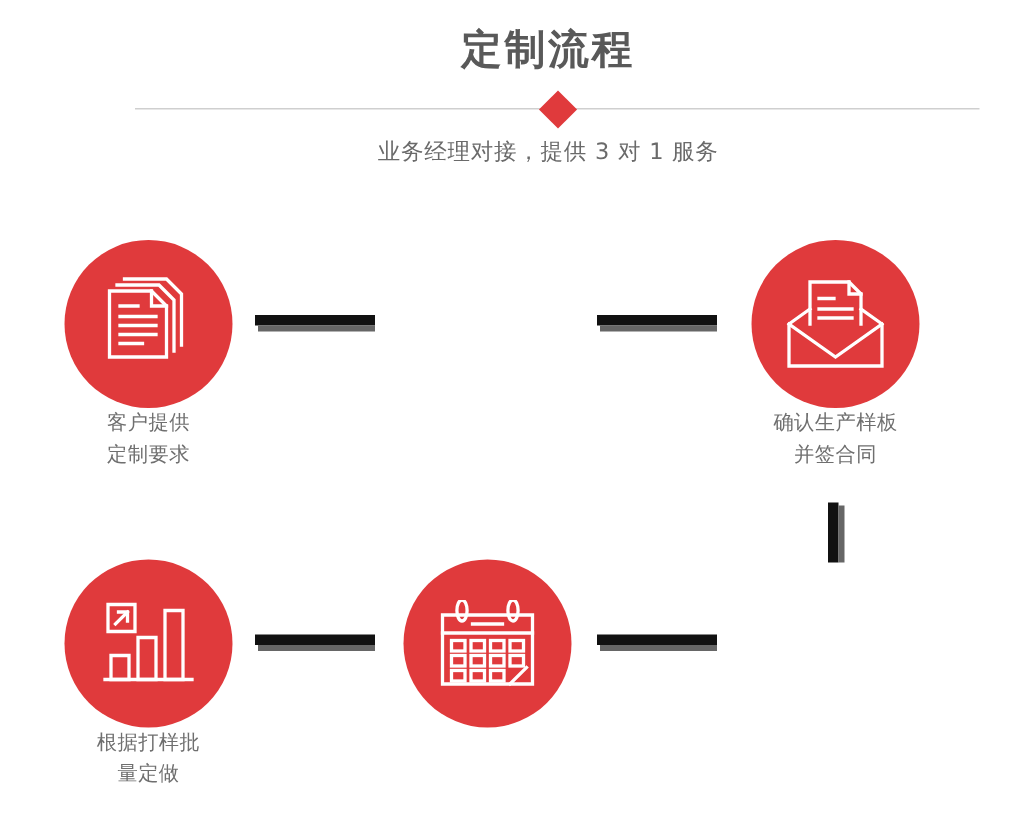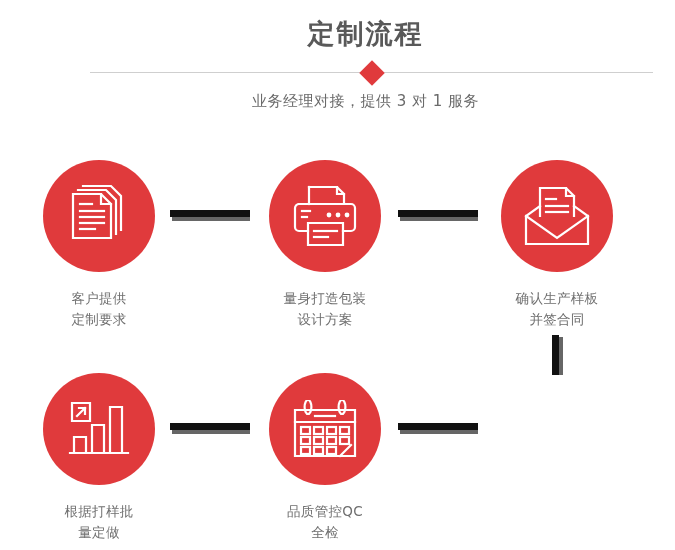--- a/index.html
+++ b/index.html
@@ -96,21 +96,20 @@
     background: #e03a3c;
   }
   .circle svg {
     position: absolute;
     left: 50%;
     top: 50%;
     transform: translate(-50%, -50%);
     display: block;
   }
   .node-label {
-    margin-top: 16px;
     font-size: 13.5px;
     line-height: 21px;
     color: #6f6f6f;
     white-space: pre-line;
     letter-spacing: 0.3px;
   }
 
   
   .n1 { left: 19px;  top: 30px; }
   .n2 { left: 245px; top: 30px; }
@@ -218,41 +217,20 @@
         <path d="M13 27 H37"></path>
         <path d="M13 33 H37"></path>
         <path d="M13 39 H37"></path>
         <path d="M13 45 H28"></path>
       </svg>
     </div>
     <div class="node-label">客户提供
 定制要求</div>
   </div>
 
-  <div class="node n2">
-    <div class="circle">
-      <svg width="64" height="62" viewBox="0 0 64 62" fill="none" stroke="#ffffff" stroke-width="2.2" stroke-linecap="square" stroke-linejoin="miter">
-        <path d="M16 2 H44 L51 9 V19"></path>
-        <path d="M16 2 V19"></path>
-        <path d="M44 2 V9 H51"></path>
-        <path d="M6 19 H58 A4 4 0 0 1 62 23 V42 A4 4 0 0 1 58 46 H50"></path>
-        <path d="M6 19 A4 4 0 0 0 2 23 V42 A4 4 0 0 0 6 46 H15"></path>
-        <path d="M9 26 H17"></path>
-        <path d="M9 32 H14"></path>
-        <circle cx="36" cy="30" r="2.4" fill="#ffffff" stroke="none"></circle>
-        <circle cx="45" cy="30" r="2.4" fill="#ffffff" stroke="none"></circle>
-        <circle cx="54" cy="30" r="2.4" fill="#ffffff" stroke="none"></circle>
-        <path d="M15 38 H50 V60 H15 Z"></path>
-        <path d="M21 46 H44"></path>
-        <path d="M21 52 H35"></path>
-      </svg>
-    </div>
-    <div class="node-label">量身打造包装
-设计方案</div>
-  </div>
 
   <div class="node n4">
     <div class="circle">
       <svg width="62" height="60" viewBox="0 0 62 60" fill="none" stroke="#ffffff" stroke-width="2.2" stroke-linecap="square" stroke-linejoin="miter">
         <path d="M2 54 H60"></path>
         <path d="M6 38 H18 V54 H6 Z"></path>
         <path d="M24 26 H36 V54 H24 Z"></path>
         <path d="M42 8 H54 V54 H42 Z"></path>
         <path d="M4 4 H22 V22 H4 Z"></path>
         <path d="M9 17 L17 9"></path>
@@ -294,18 +272,16 @@
         <rect x="8" y="37" width="9" height="7"></rect>
         <rect x="21" y="37" width="9" height="7"></rect>
         <rect x="34" y="37" width="9" height="7"></rect>
         <rect x="47" y="37" width="9" height="7"></rect>
         <rect x="8" y="47" width="9" height="7"></rect>
         <rect x="21" y="47" width="9" height="7"></rect>
         <rect x="34" y="47" width="9" height="7"></rect>
         <path d="M47 56 L58 45"></path>
       </svg>
     </div>
-    <div class="node-label">品质管控QC
-全检</div>
   </div>
 
 
 </div>
 
 </body></html>

